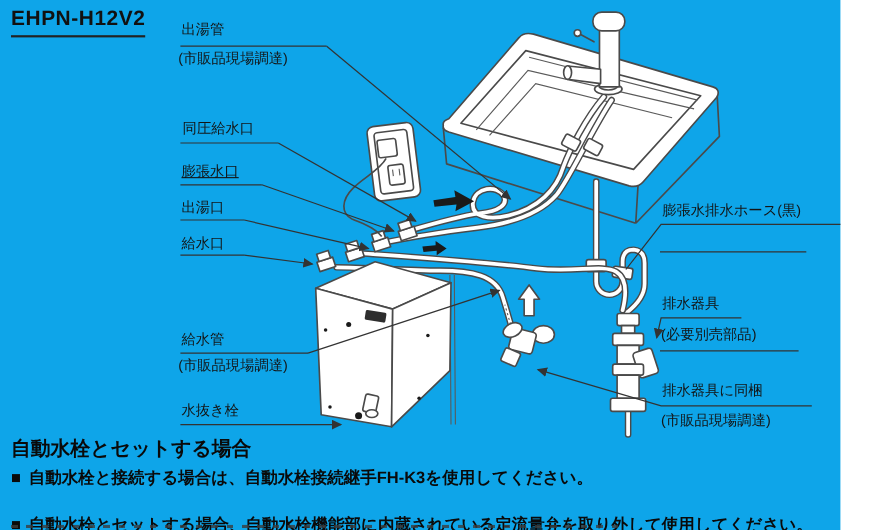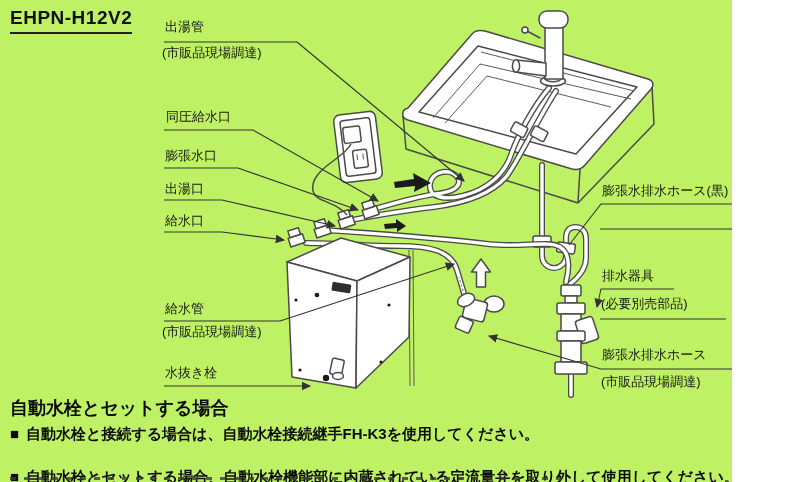--- a/index.html
+++ b/index.html
@@ -1,17 +1,17 @@
 <!DOCTYPE html>
 <html><head>
 <meta charset="utf-8">
 <style>
   html,body{margin:0;padding:0;background:#fff;}
-  #stage{position:relative;width:732px;height:482px;background:#bef264;overflow:hidden;
-         font-family:"Liberation Sans","DejaVu Sans",sans-serif;color:#111;}
+  #stage{position:relative;width:732px;height:482px;background:#0ea5e9;overflow:hidden;
+         font-family:"Liberation Sans","DejaVu Sans",sans-serif;color:#111;padding-left:32px;}
   #art{position:absolute;left:0;top:0;}
   .lbl{position:absolute;font-size:13px;line-height:1.2;white-space:nowrap;color:#141414;}
   .model{position:absolute;left:10px;top:7px;font-size:19px;font-weight:bold;
          letter-spacing:.5px;color:#111;border-bottom:2px solid #222;padding-bottom:3px;}
   .notes-head{position:absolute;left:10px;top:396px;font-size:18px;font-weight:bold;color:#0a0a0a;}
   .note-line{position:absolute;left:10px;font-size:15px;font-weight:600;color:#0a0a0a;white-space:nowrap;}
   .note-1{top:425px;text-align:center;} .note-2{top:468px;}
   .note-line .blt{margin-right:7px;}
   .clip-line{position:absolute;left:10px;top:477px;width:560px;height:5px;overflow:hidden;opacity:.8;}
   .clip-line .bar{height:3px;background:repeating-linear-gradient(90deg,#3c3c3c 0 6px,transparent 6px 14px);}
@@ -173,31 +173,31 @@
       <path class="ld" d="M600,319 L726,319"></path>
       <path class="ld" d="M738,369 L601,369 L489,336" marker-end="url(#ah)"></path>
     </g>
   </svg>
 
   <div class="model">EHPN-H12V2</div>
 
   <div class="lbl" style="left:165px;top:19px;">出湯管</div>
   <div class="lbl" style="left:162px;top:45px;">(市販品現場調達)</div>
   <div class="lbl" style="left:166px;top:109px;">同圧給水口</div>
-  <div class="lbl" style="left:165px;top:148px;">膨張水口</div>
+  <div class="lbl" style="left:165px;top:148px;text-decoration:underline;">膨張水口</div>
   <div class="lbl" style="left:165px;top:181px;">出湯口</div>
   <div class="lbl" style="left:165px;top:213px;">給水口</div>
   <div class="lbl" style="left:165px;top:301px;">給水管</div>
   <div class="lbl" style="left:162px;top:324px;">(市販品現場調達)</div>
   <div class="lbl" style="left:165px;top:365px;">水抜き栓</div>
 
   <div class="lbl" style="left:602px;top:183px;">膨張水排水ホース(黒)</div>
   <div class="lbl" style="left:602px;top:268px;">排水器具</div>
   <div class="lbl" style="left:601px;top:296px;">(必要別売部品)</div>
-  <div class="lbl" style="left:602px;top:347px;">膨張水排水ホース</div>
+  <div class="lbl" style="left:602px;top:347px;">排水器具に同梱</div>
   <div class="lbl" style="left:601px;top:374px;">(市販品現場調達)</div>
 
   <div class="notes-head">自動水栓とセットする場合</div>
   <div class="note-line note-1">
     <span class="blt">■</span><span>自動水栓と接続する場合は、自動水栓接続継手FH-K3を使用してください。</span>
   </div>
   <div class="note-line note-2">
     <span class="blt">■</span><span>自動水栓とセットする場合、自動水栓機能部に内蔵されている定流量弁を取り外して使用してください。</span>
   </div>
   <div class="clip-line">

